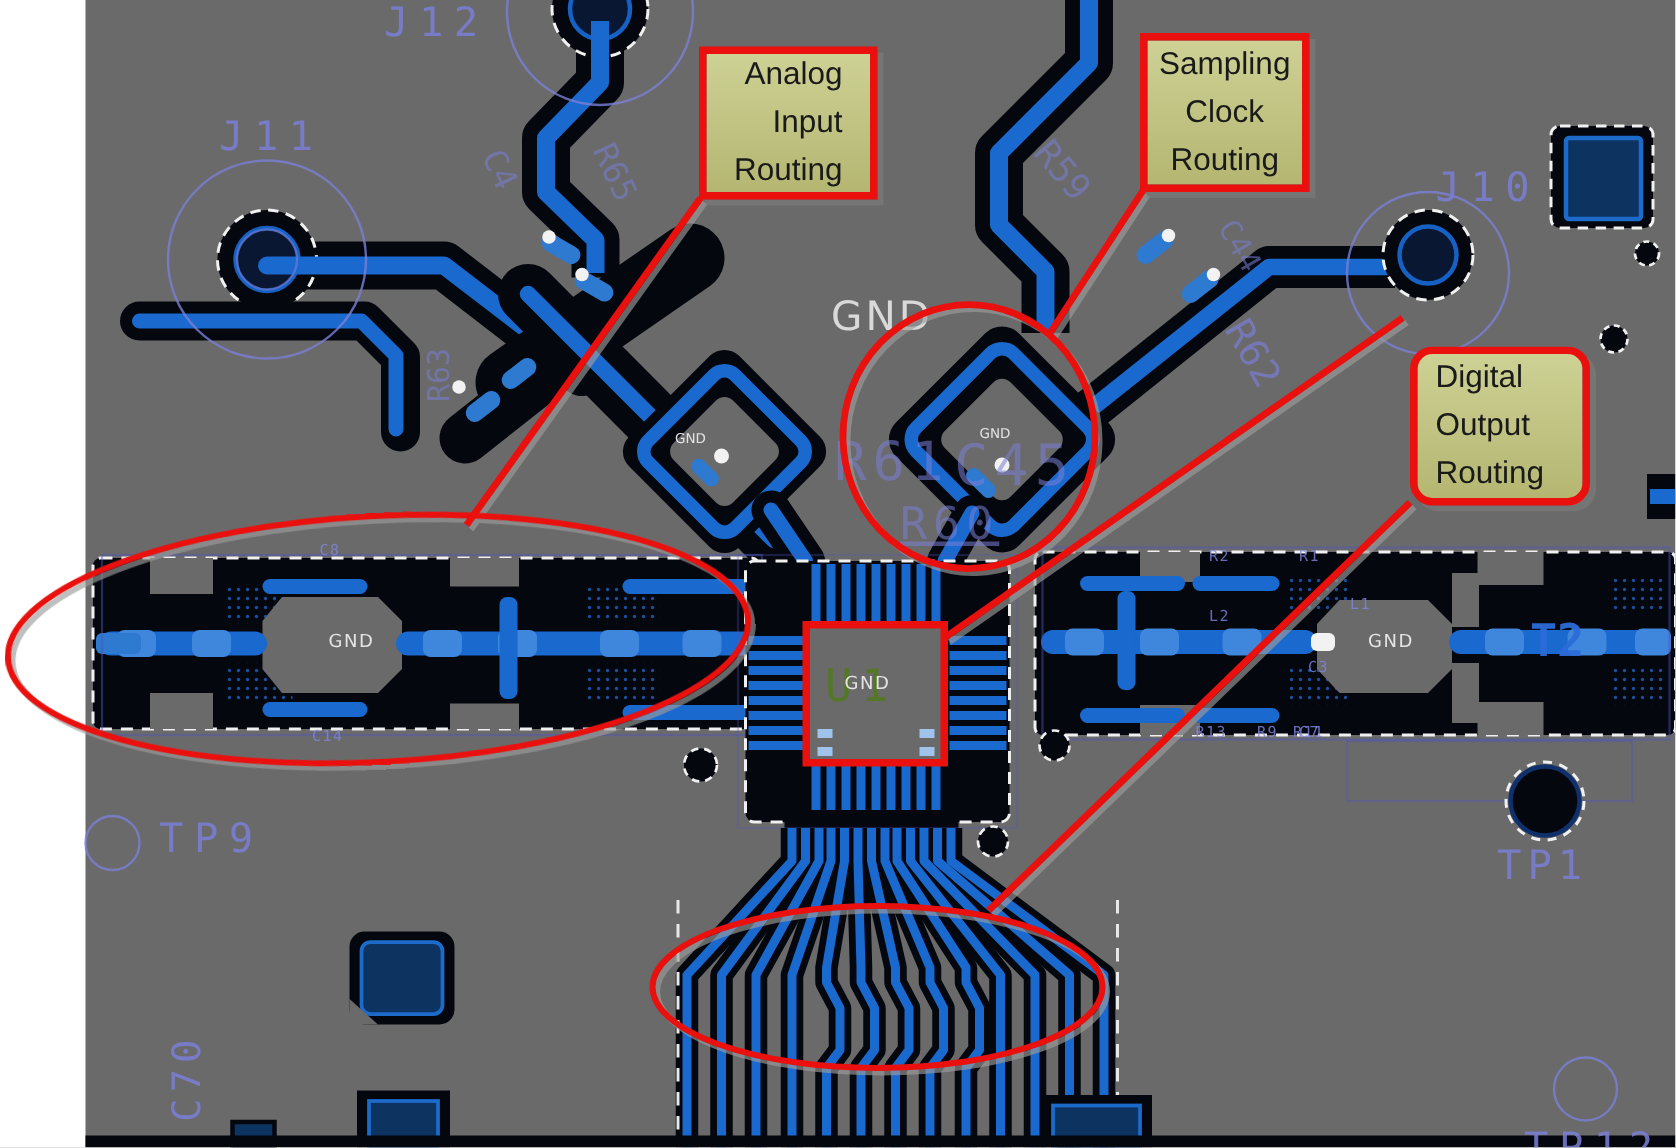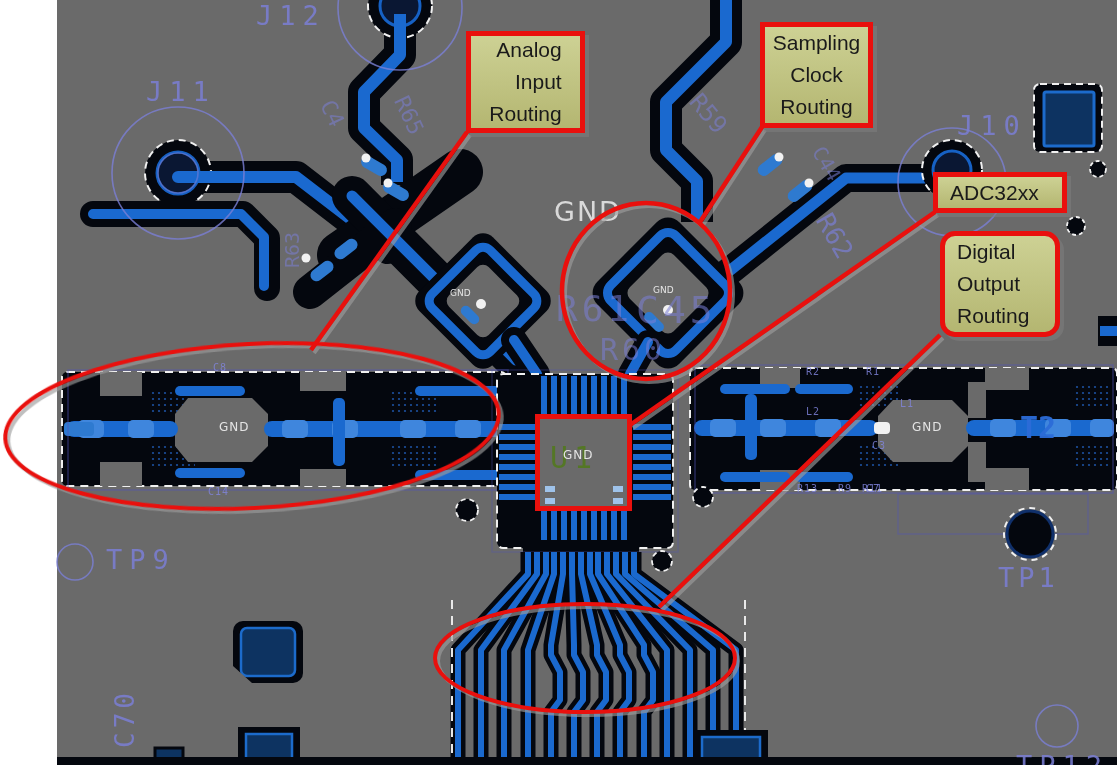--- a/index.html
+++ b/index.html
@@ -286,21 +286,21 @@
   <div class="txt silk" style="left:1020px;top:410px;font-size:30px;color:#2c6cd8;opacity:.95;font-weight:bold;">T2</div>
   <div class="txt silk rot" style="left:110px;top:748px;font-size:26px;letter-spacing:4px;transform:rotate(-90deg);">C70</div>
   <div class="txt silk rot faded" style="left:280px;top:268px;font-size:20px;transform:rotate(-90deg);">R63</div>
   <div class="txt silk rot faded" style="left:705px;top:88px;font-size:24px;transform:rotate(50deg);">R59</div>
   <div class="txt silk rot faded" style="left:412px;top:92px;font-size:22px;transform:rotate(65deg);">R65</div>
   <div class="txt silk rot faded" style="left:338px;top:96px;font-size:22px;transform:rotate(65deg);">C4</div>
   <div class="txt silk rot faded" style="left:828px;top:142px;font-size:20px;transform:rotate(60deg);">C44</div>
   <div class="txt silk rot" style="left:836px;top:208px;font-size:26px;transform:rotate(60deg);opacity:.7;">R62</div>
   <div class="txt silk faded" style="left:556px;top:288px;font-size:36px;letter-spacing:4px;">R61</div>
   <div class="txt silk faded" style="left:636px;top:288px;font-size:38px;letter-spacing:4px;">C45</div>
-  <div class="txt silk faded" style="left:600px;top:332px;font-size:30px;letter-spacing:4px;">R60</div>
+  <div class="txt silk faded" style="left:600px;top:332px;font-size:30px;letter-spacing:4px;text-decoration:underline;">R60</div>
   <div class="txt silk tiny" style="left:806px;top:366px;">R2</div>
   <div class="txt silk tiny" style="left:866px;top:366px;">R1</div>
   <div class="txt silk tiny" style="left:806px;top:406px;">L2</div>
   <div class="txt silk tiny" style="left:900px;top:398px;">L1</div>
   <div class="txt silk tiny" style="left:872px;top:440px;">C3</div>
   <div class="txt silk tiny" style="left:797px;top:483px;">R13</div>
   <div class="txt silk tiny" style="left:838px;top:483px;">R9</div>
   <div class="txt silk tiny" style="left:862px;top:483px;">R11</div>
   <div class="txt silk tiny" style="left:866px;top:483px;">C7</div>
   <div class="txt silk tiny" style="left:213px;top:362px;">C8</div>
@@ -336,17 +336,16 @@
       <line x1="940" y1="335" x2="659" y2="607" stroke-width="4.5"></line>
     </g>
   </svg>
 
   <div class="callout" style="left:466px;top:31px;width:119px;height:102px;text-align:right;">Analog
 Input
 Routing</div>
   <div class="callout" style="left:760px;top:22px;width:113px;height:106px;">Sampling
 Clock
 Routing</div>
-  <div class="callout leftalign" style="left:933px;top:172px;width:134px;height:41px;">ADC32xx</div>
   <div class="callout leftalign" style="left:940px;top:231px;width:120px;height:106px;border-radius:15px;">Digital
 Output
 Routing</div>
 </div>
 
 </body></html>

